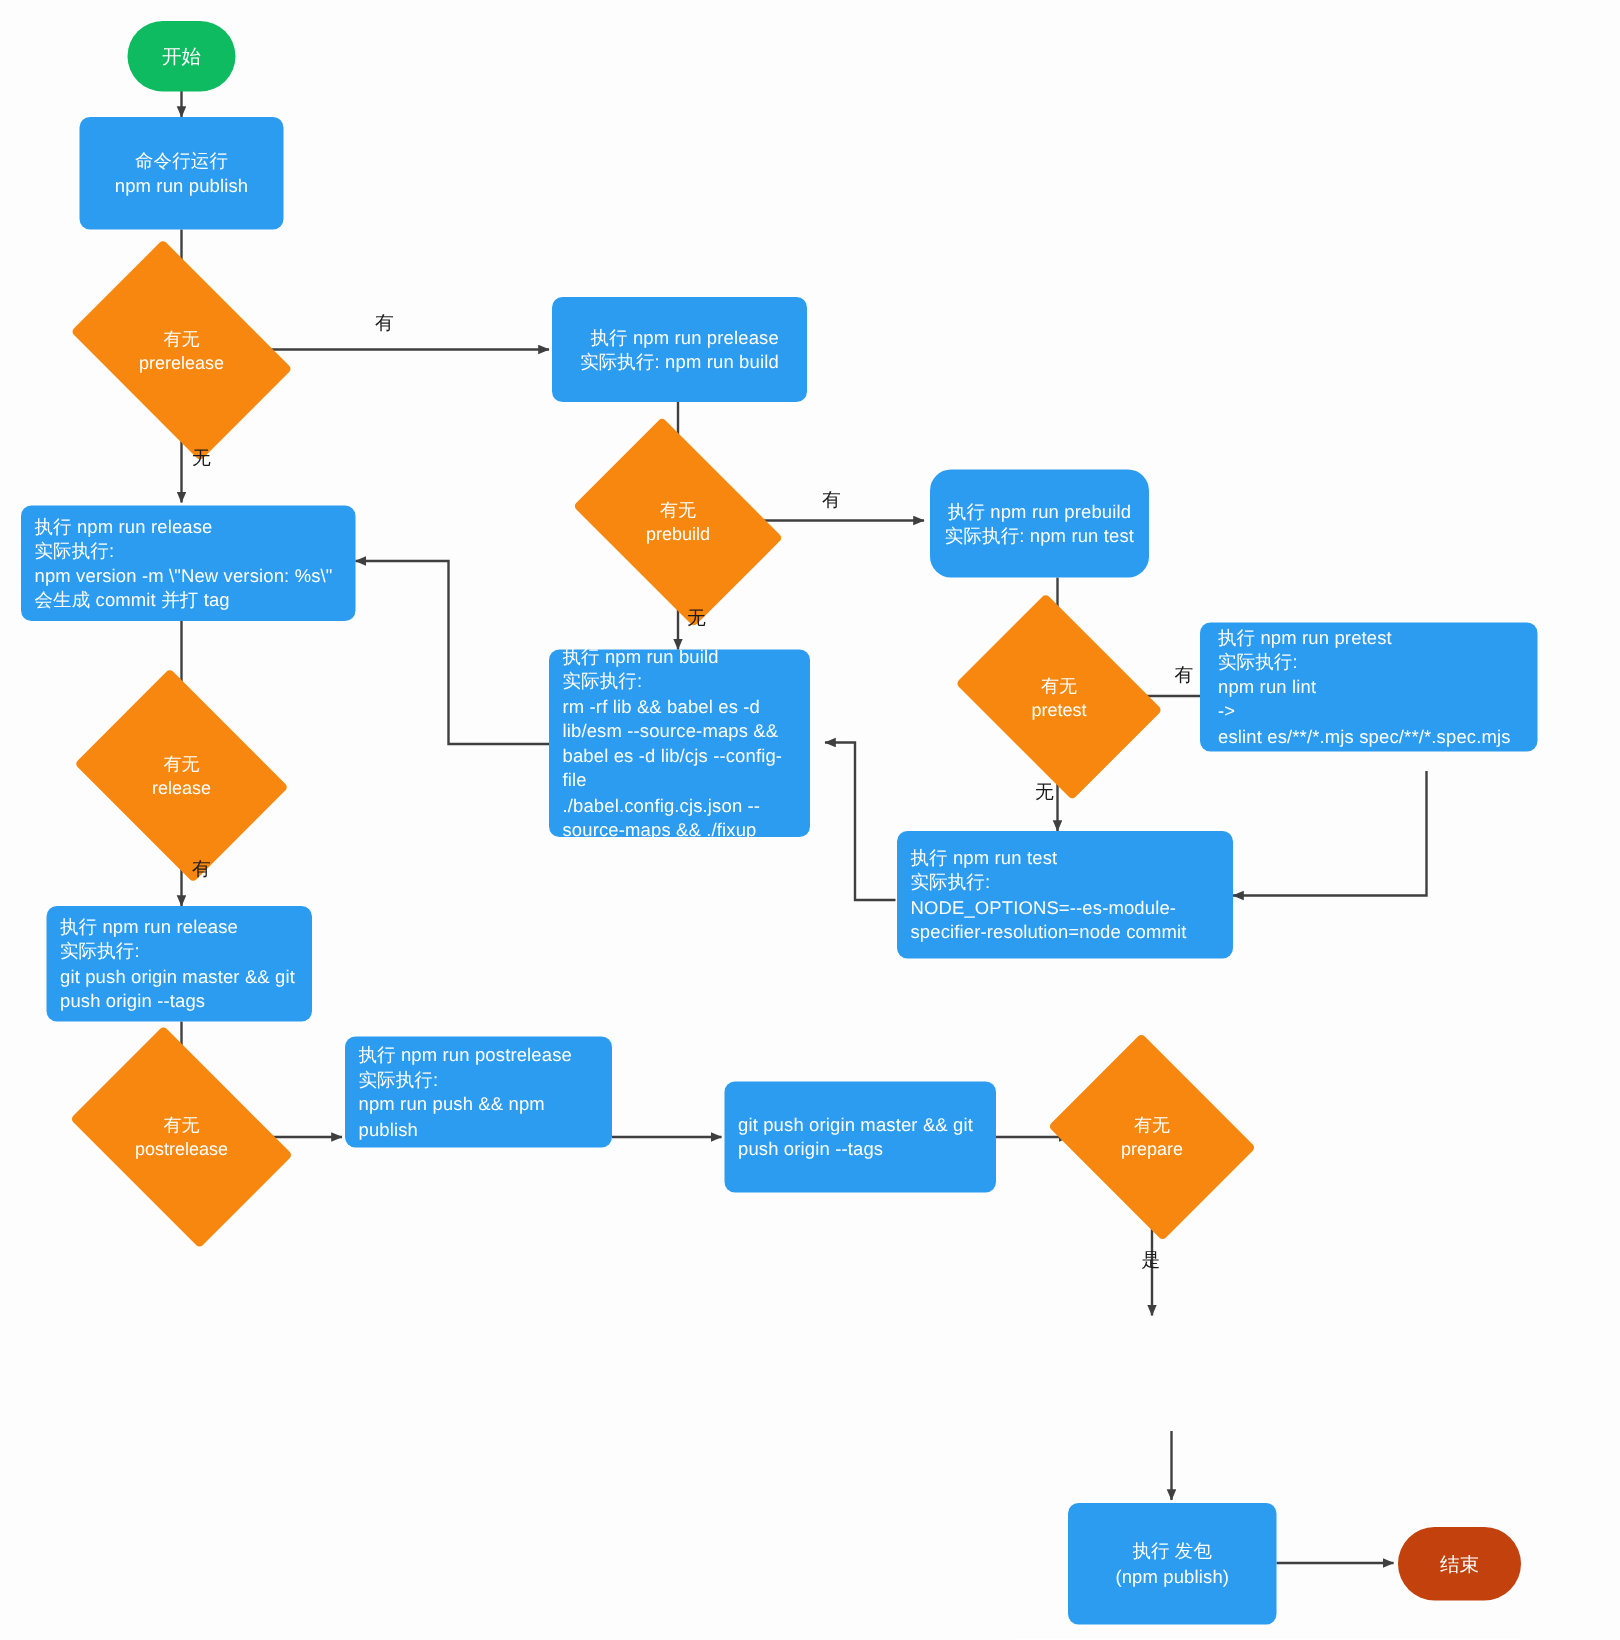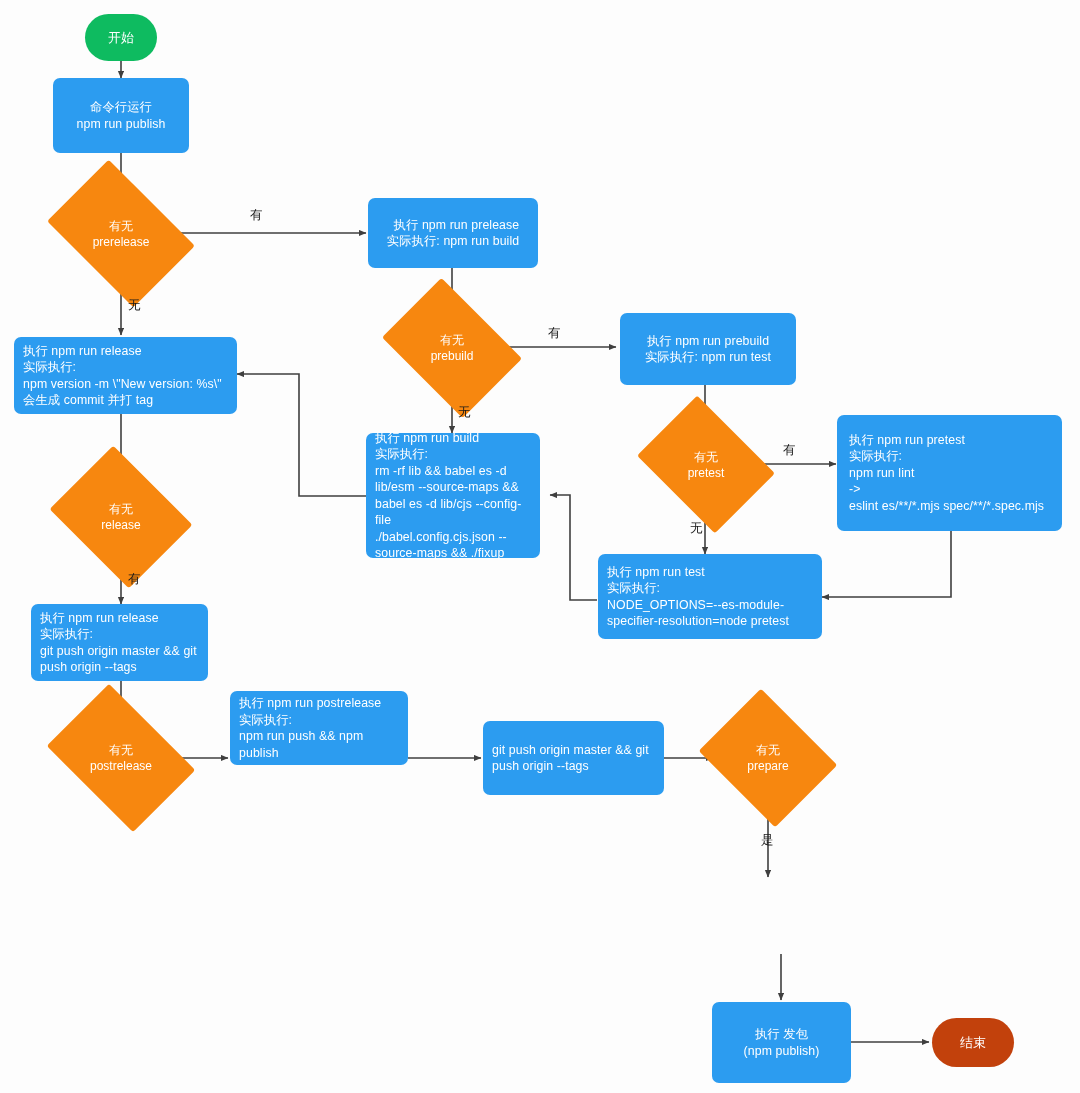--- a/index.html
+++ b/index.html
@@ -174,44 +174,44 @@
     <span class="txt">执行 npm run prelease
 实际执行: npm run build</span>
   </div>
 
   <div class="node dec" style="left:395px; top:306px; width:114px; height:84px;">
     <span class="shape"></span>
     <span class="txt">有无
 prebuild</span>
   </div>
 
-  <div class="node proc center" style="left:620px; top:313px; width:176px; height:72px;">
+  <div class="node proc center" style="left:620px; top:313px; width:146px; height:72px;border-radius:14px;">
     <span class="txt">执行 npm run prebuild
 实际执行: npm run test</span>
   </div>
 
   <div class="node dec" style="left:651px; top:422px; width:110px; height:85px;">
     <span class="shape"></span>
     <span class="txt">有无
 pretest</span>
   </div>
 
-  <div class="node proc" style="left:837px; top:415px; width:225px; height:116px;padding-left:12px;">
+  <div class="node proc" style="left:800px; top:415px; width:225px; height:86px;padding-left:12px;">
     <span class="txt">执行 npm run pretest
 实际执行:
 npm run lint
 -&gt;
 eslint es/**/*.mjs spec/**/*.spec.mjs</span>
   </div>
 
   <div class="node proc" style="left:598px; top:554px; width:224px; height:85px;">
     <span class="txt">执行 npm run test
 实际执行:
 NODE_OPTIONS=--es-module-
-specifier-resolution=node pretest</span>
+specifier-resolution=node commit</span>
   </div>
 
   <div class="node proc" style="left:366px; top:433px; width:174px; height:125px;">
     <span class="txt">执行 npm run build
 实际执行:
 rm -rf lib &amp;&amp; babel es -d
 lib/esm --source-maps &amp;&amp;
 babel es -d lib/cjs --config-file
 ./babel.config.cjs.json --
 source-maps &amp;&amp;  ./fixup</span>

